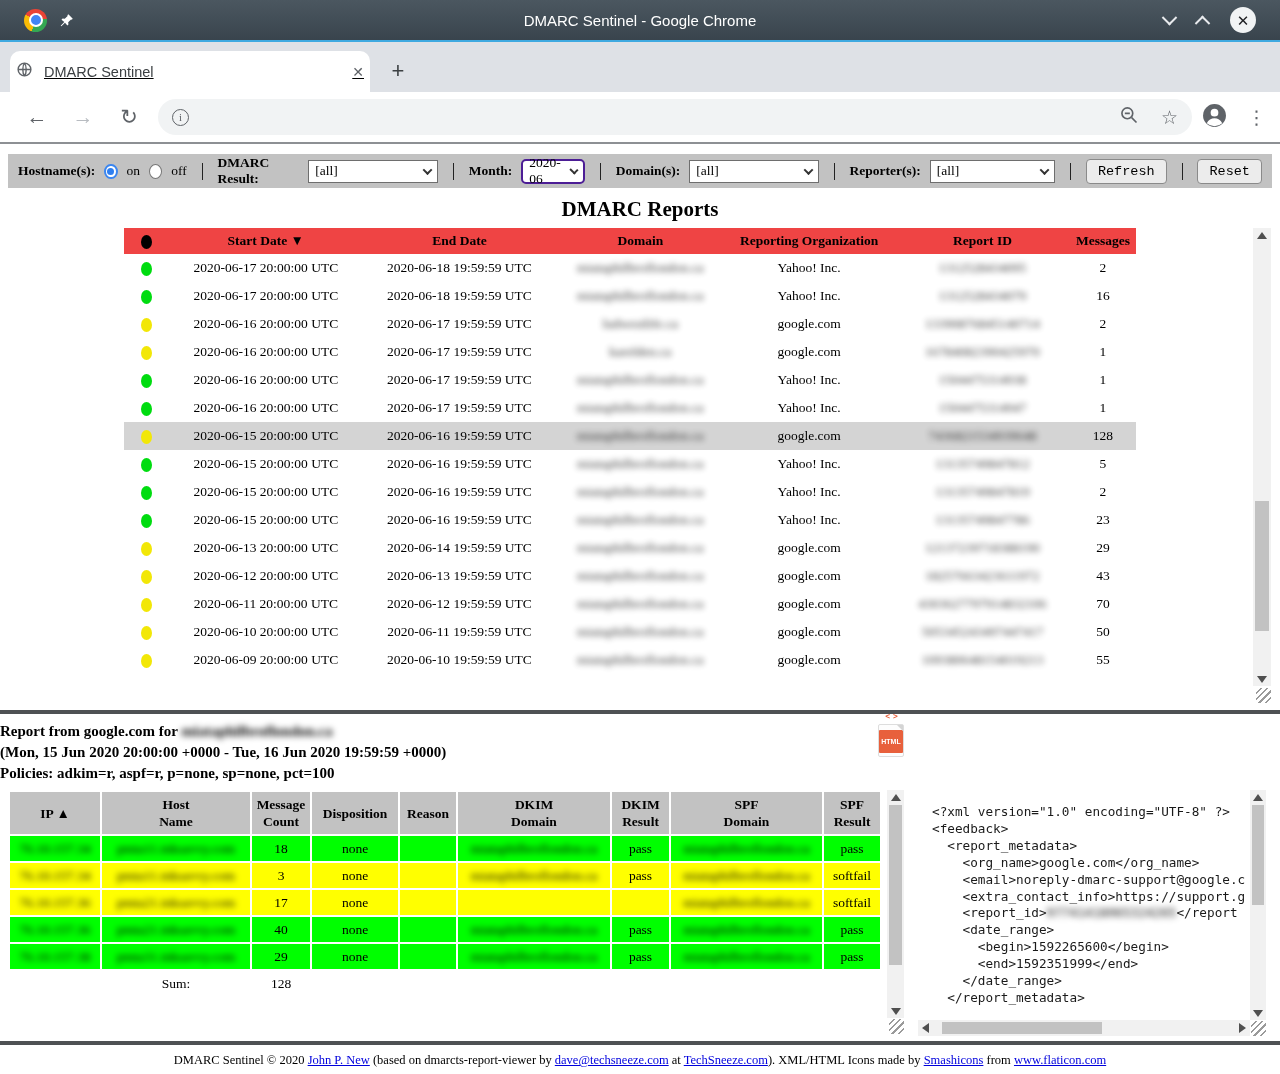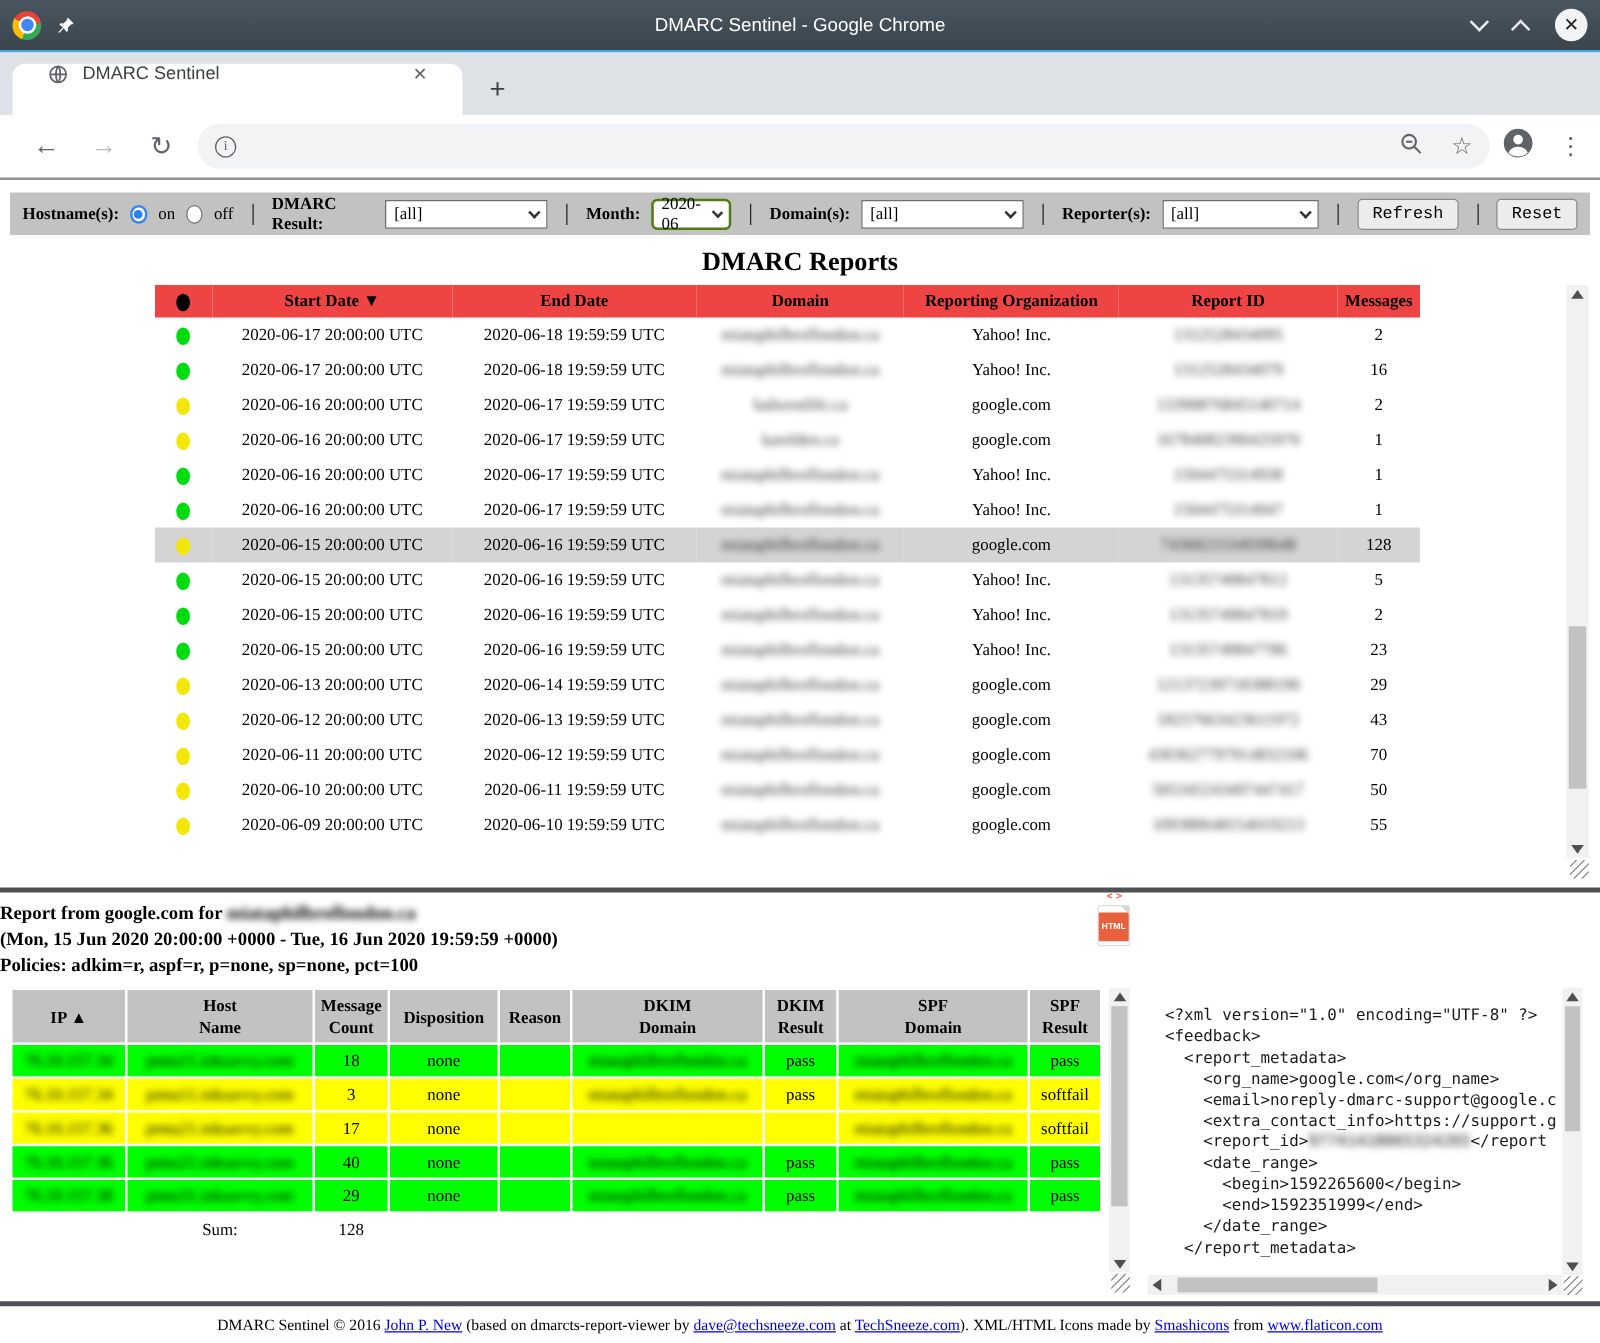--- a/index.html
+++ b/index.html
@@ -3,39 +3,39 @@
 <meta charset="utf-8">
 <title>DMARC Sentinel - Google Chrome</title>
 <style>
   * { box-sizing: border-box; }
   html,body { margin:0; padding:0; width:1280px; height:1074px; background:#fff; overflow:hidden;
               font-family:"Liberation Serif", serif; }
   .sans { font-family:"Liberation Sans", sans-serif; }
 
   
   .titlebar { height:40px; background:linear-gradient(#4b5760,#39444d); display:flex; align-items:center;
-              padding:0 10px; position:relative; }
+              padding:0 24px; position:relative; }
   .accentline { height:2px; background:#3fa9e0; }
   .chrome-logo { width:23px; height:23px; border-radius:50%;
     background:conic-gradient(from -60deg,#ea4335 0 140deg,#34a853 140deg 260deg,#fbbc05 260deg 360deg);
     position:relative; flex:0 0 auto; }
   .chrome-logo::after { content:""; position:absolute; left:50%; top:50%; width:10px; height:10px;
     transform:translate(-50%,-50%); background:#4285f4; border:2px solid #fff; border-radius:50%; }
   .pin-wrap { margin-left:12px; display:flex; align-items:center; }
   .win-title { position:absolute; left:0; right:0; text-align:center; color:#fff; font-size:15px; }
   .win-controls { margin-left:auto; display:flex; align-items:center; gap:22px; z-index:2; }
   .chev { width:11px; height:11px; border-right:2px solid #e8eaed; border-bottom:2px solid #e8eaed; }
   .chev.down { transform:rotate(45deg) translate(-2px,-2px); }
   .chev.up { transform:rotate(-135deg) translate(-2px,-2px); }
   .close-btn { width:26px; height:26px; border-radius:50%; background:#f1f3f4; color:#202124;
     display:flex; align-items:center; justify-content:center; font-size:15px; line-height:1; }
 
   .tabstrip { height:50px; background:#dee1e6; position:relative; }
   .tab { position:absolute; left:10px; bottom:0; width:360px; height:41px; background:#fff;
-    border-radius:10px 10px 0 0; display:flex; padding:0 28px; }
+    border-radius:10px 10px 0 0; display:flex; align-items:center; padding:0 6px;text-decoration:underline; }
   .tab-label { margin-left:11px; font-size:14.5px; color:#3c4043; flex:1 1 auto; }
   .tab-close { color:#5f6368; font-size:14px; }
   .newtab-btn { position:absolute; left:384px; bottom:7px; width:28px; height:28px; display:flex;
     align-items:center; justify-content:center; color:#3c4043; font-size:22px; }
 
   .toolbar { height:52px; background:#fff; display:flex; align-items:center; padding:0 14px;
     border-bottom:2px solid #8d9094; }
   .nav-ico { font-size:21px; color:#5f6368; width:46px; text-align:center; }
   .nav-ico.disabled { color:#b8bcc1; }
   .omnibox { flex:1 1 auto; height:36px; background:#f1f3f4; border-radius:18px; margin:0 10px 0 6px;
@@ -52,21 +52,21 @@
   .filterbar b { font-weight:bold; }
   .vsep { width:1px; height:17px; background:#222; margin:0 6px; }
   .radio { width:15px; height:15px; border-radius:50%; background:#fff; border:1.5px solid #767676;
     display:inline-flex; align-items:center; justify-content:center; }
   .radio.on { border:2px solid #3b86f0; }
   .radio.on::after { content:""; width:7px; height:7px; border-radius:50%; background:#2f7ff0; }
   .sel { height:23px; background:#fff; border:1px solid #6e6e6e; display:inline-flex; align-items:center;
     padding:0 6px; font-size:13.5px; justify-content:space-between; }
   .sel .chevron { width:7px; height:7px; border-left:2px solid #333; border-bottom:2px solid #333;
     transform:rotate(-45deg) translate(1px,-1px); margin-left:8px; }
-  .sel.focus { border:2px solid #4d7c0f; border-radius:5px; height:25px;justify-content:space-between; }
+  .sel.focus { border:2px solid #4c1d95; border-radius:5px; height:25px;justify-content:space-between; }
   .btn { height:25px; padding:0 11px; background:#ececec; border:1px solid #8a8a8a; border-radius:4px;
     font-family:Liberation Mono, monospace; font-size:13.5px; color:#000; display:inline-flex; align-items:center; }
 
   
   h1.reports-title { text-align:center; font-size:21px; margin:9px 0 6px; }
   .reports-wrap { position:relative; height:476px; overflow:hidden; }
   table.reports { border-collapse:collapse; margin-left:124px; width:1012px; font-size:13.5px; }
   table.reports th { background:#ef4444; font-weight:bold; height:26px; text-align:center; padding:0 6px; }
   table.reports td { height:28px; text-align:center; padding:0 6px; }
   tr[data-sel="true"] td { background:#d4d4d4; }
@@ -549,14 +549,14 @@
       <div class="sb-thumb" style="left:24px; width:160px; top:2px; bottom:2px; right:auto;"></div>
       <span class="tri-right" style="position:absolute; right:4px; top:3px;"></span>
     </div>
     <div class="grip" style="position:absolute; right:0; bottom:0;"></div>
   </div>
 </div>
 
 <div class="divider" style="margin-top:5px;"></div>
 
 <div class="footer">
-  <span>DMARC Sentinel © 2016 </span><a href="#">John P. New</a><span> (based on dmarcts-report-viewer by </span><a href="#">dave@techsneeze.com</a><span> at </span><a href="#">TechSneeze.com</a><span>). XML/HTML Icons made by </span><a href="#">Smashicons</a><span> from </span><a href="#">www.flaticon.com</a>
+  <span>DMARC Sentinel © 2020 </span><a href="#">John P. New</a><span> (based on dmarcts-report-viewer by </span><a href="#">dave@techsneeze.com</a><span> at </span><a href="#">TechSneeze.com</a><span>). XML/HTML Icons made by </span><a href="#">Smashicons</a><span> from </span><a href="#">www.flaticon.com</a>
 </div>
 
 </body></html>

